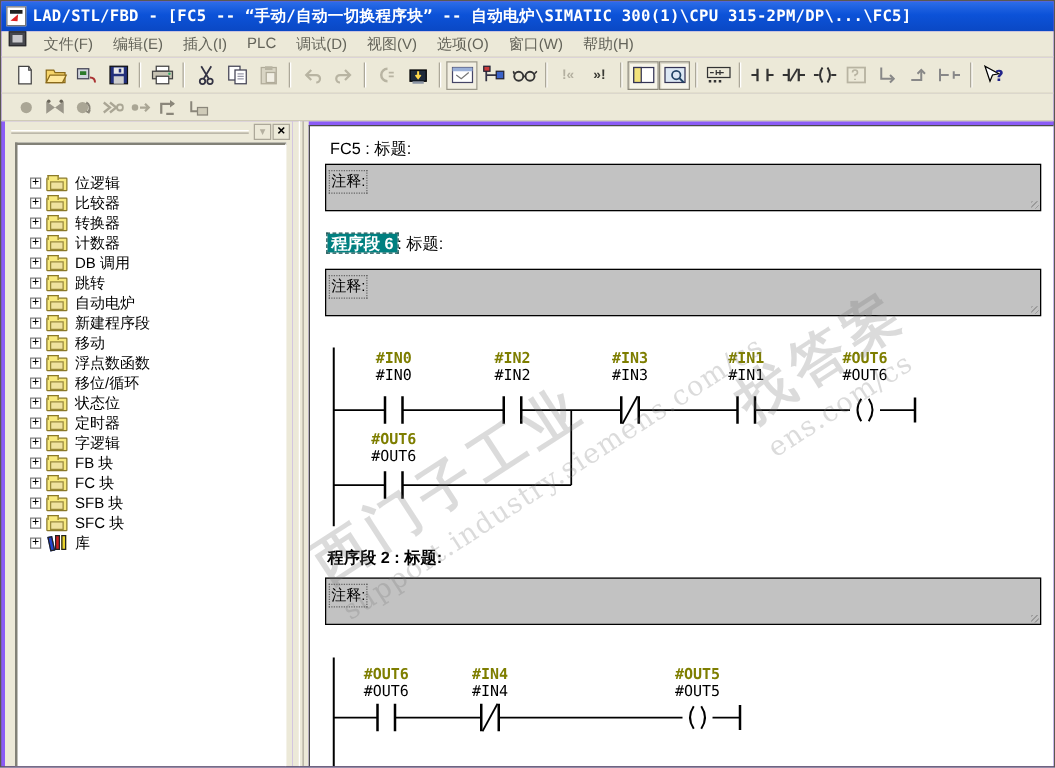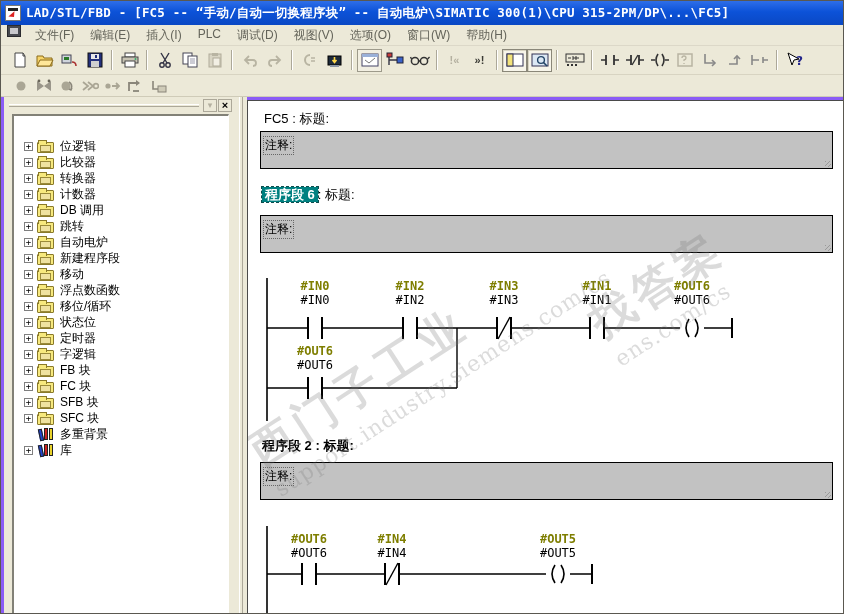--- a/index.html
+++ b/index.html
@@ -474,31 +474,20 @@
           <span class="tlabel">SFB 块</span>
         </div>
       <div class="trow">
           <span class="texp">+</span>
           <span class="tico">
             <span class="fold"></span>
           </span>
           <span class="tlabel">SFC 块</span>
         </div>
       <div class="trow">
-          <span class="texp none"></span>
-          <span class="tico">
-            <span class="books">
-              <i></i>
-              <i></i>
-              <i></i>
-            </span>
-          </span>
-          <span class="tlabel">多重背景</span>
-        </div>
-      <div class="trow">
           <span class="texp">+</span>
           <span class="tico">
             <span class="books">
               <i></i>
               <i></i>
               <i></i>
             </span>
           </span>
           <span class="tlabel">库</span>
         </div>

